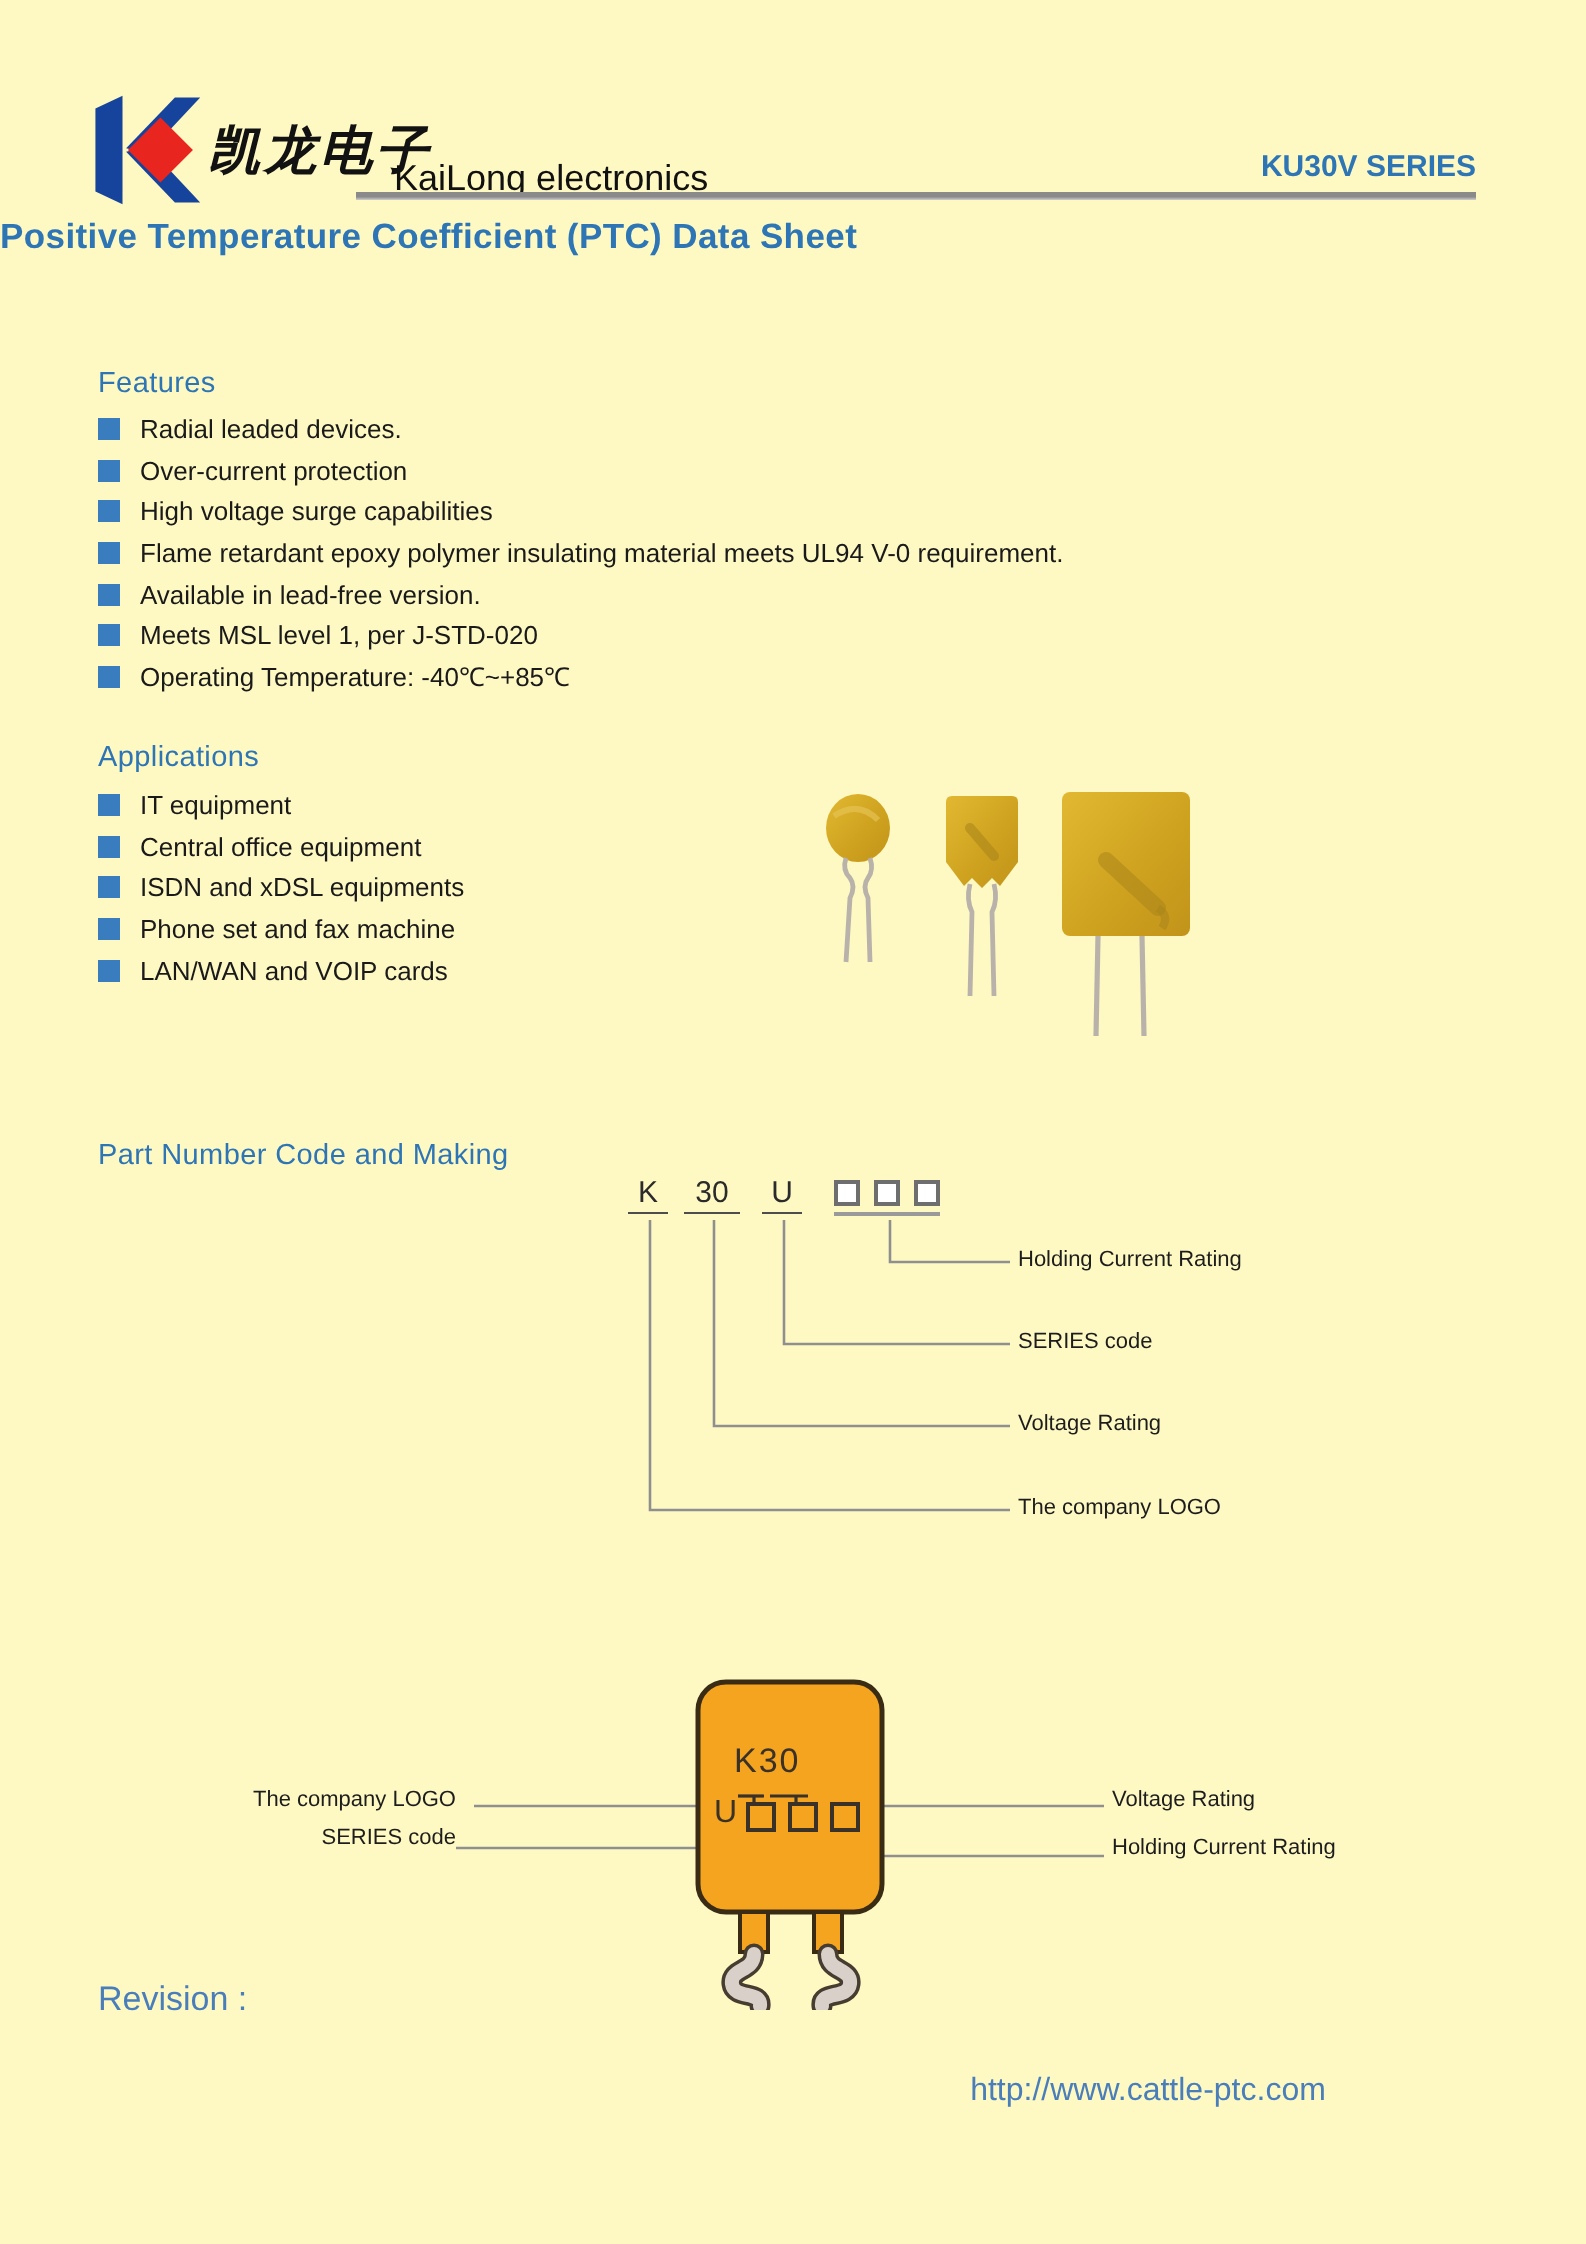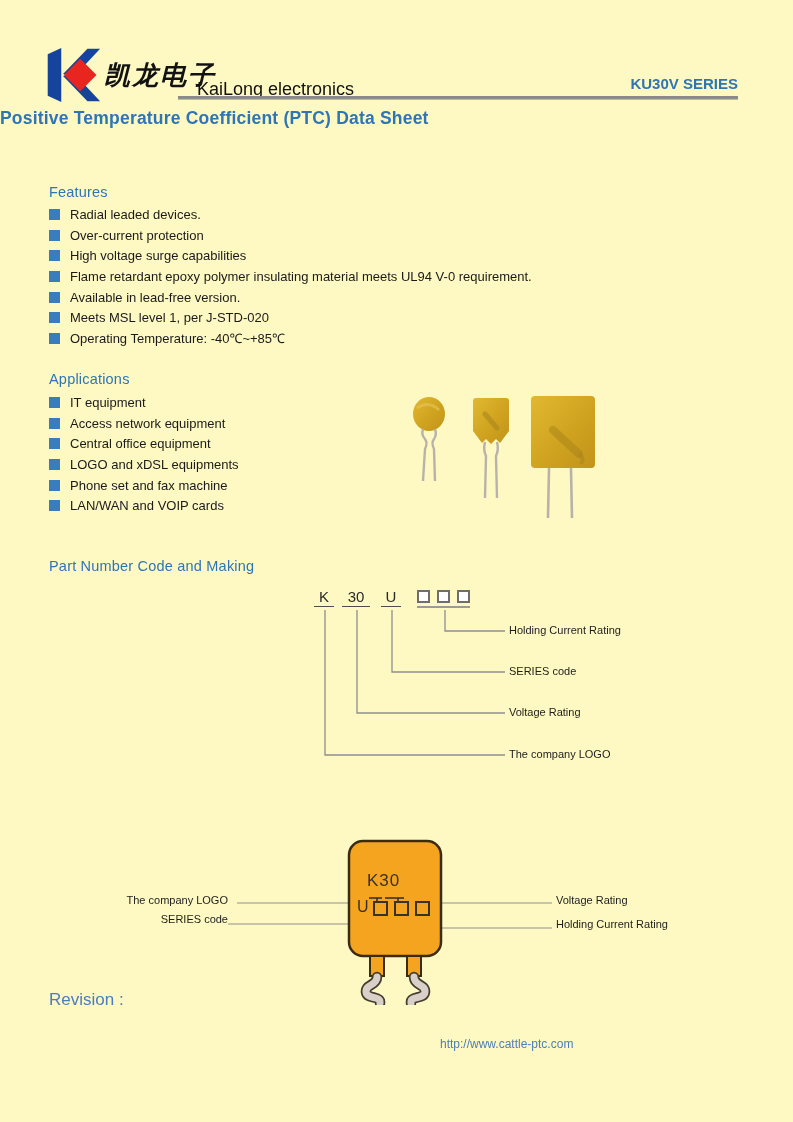--- a/index.html
+++ b/index.html
@@ -47,22 +47,22 @@
   .mark-top{position:absolute;left:367px;top:871px;width:56px;text-align:left;
     font-size:17px;color:#3a3228;letter-spacing:1px;}
   .mark-u{position:absolute;left:357px;top:898px;font-size:16px;color:#3a3228;}
   .mark-boxes{position:absolute;left:373px;top:901px;display:flex;gap:6px;}
   .mark-boxes .bx{width:15px;height:15px;border:2px solid #3a3228;background:transparent;}
   .mlabel{position:absolute;font-size:11px;color:#1d1d1d;white-space:nowrap;}
   .mlabel.right-edge{text-align:right;}
 
   
   .footer-rev{position:absolute;left:49px;top:990px;font-size:17px;color:var(--footer_blue);}
-  .footer-url{position:absolute;left:440px;top:1037px;width:268px;text-align:left;
-    font-size:12px;color:var(--footer_blue);text-decoration:none;}
+  .footer-url{position:absolute;left:440px;top:1037px;width:268px;text-align:center;
+    font-size:16px;color:var(--footer_blue);text-decoration:none;}
 </style>
 </head>
 <body>
 
 <div class="page">
 
   <svg class="logo-mark" width="58" height="56" viewBox="0 0 64 62">
     <polygon points="4,8 19,1 19,61 4,54" fill="#16449c"></polygon>
     <polygon points="21,30 48,2 62,2 33,33" fill="#16449c"></polygon>
     <polygon points="21,32 33,29 62,60 48,60" fill="#16449c"></polygon>
@@ -114,33 +114,29 @@
     </ul>
 
   <div class="sec-heading" style="left:49px;top:371px;">Applications</div>
   <ul class="blist" style="left:49px;top:392px;">
 
       <li>
         <span class="bullet"></span>
         <span class="txt">IT equipment</span>
       </li>
 
-      <li>
-        <span class="bullet"></span>
-        <span class="txt">Access network equipment</span>
-      </li>
 
       <li>
         <span class="bullet"></span>
         <span class="txt">Central office equipment</span>
       </li>
 
       <li>
         <span class="bullet"></span>
-        <span class="txt">LOGO and xDSL equipments</span>
+        <span class="txt">ISDN and xDSL equipments</span>
       </li>
 
       <li>
         <span class="bullet"></span>
         <span class="txt">Phone set and fax machine</span>
       </li>
 
       <li>
         <span class="bullet"></span>
         <span class="txt">LAN/WAN and VOIP cards</span>
@@ -166,21 +162,21 @@
     <path d="M92,56 q-2,8 1,14 l-1,42" stroke="#b9b2aa" stroke-width="2.4" fill="none"></path>
     <path d="M104,56 q2,8 -1,14 l1,42" stroke="#b9b2aa" stroke-width="2.4" fill="none"></path>
 
     <rect x="138" y="10" width="64" height="72" rx="4" fill="url(#yg)"></rect>
     <path d="M160,44 l26,24" stroke="#a8841a" stroke-width="8" stroke-linecap="round" opacity="0.5"></path>
     <path d="M186,68 q6,4 2,10" stroke="#a8841a" stroke-width="4" fill="none" opacity="0.5"></path>
     <line x1="156" y1="82" x2="155" y2="132" stroke="#b9b2aa" stroke-width="2.6"></line>
     <line x1="178" y1="82" x2="179" y2="132" stroke="#b9b2aa" stroke-width="2.6"></line>
   </svg>
 
-  <div class="sec-heading" style="left:49px;top:558px;">Part Number Code and Making</div>
+  <div class="sec-heading" style="left:49px;top:570px;">Part Number Code and Making</div>
 
   <div class="code-seg" style="left:314px;top:588px;width:20px;">K</div>
   <div class="code-seg" style="left:342px;top:588px;width:28px;">30</div>
   <div class="code-seg" style="left:381px;top:588px;width:20px;">U</div>
   <div class="code-boxes">
     <span class="bx"></span>
     <span class="bx"></span>
     <span class="bx"></span>
   </div>
 

